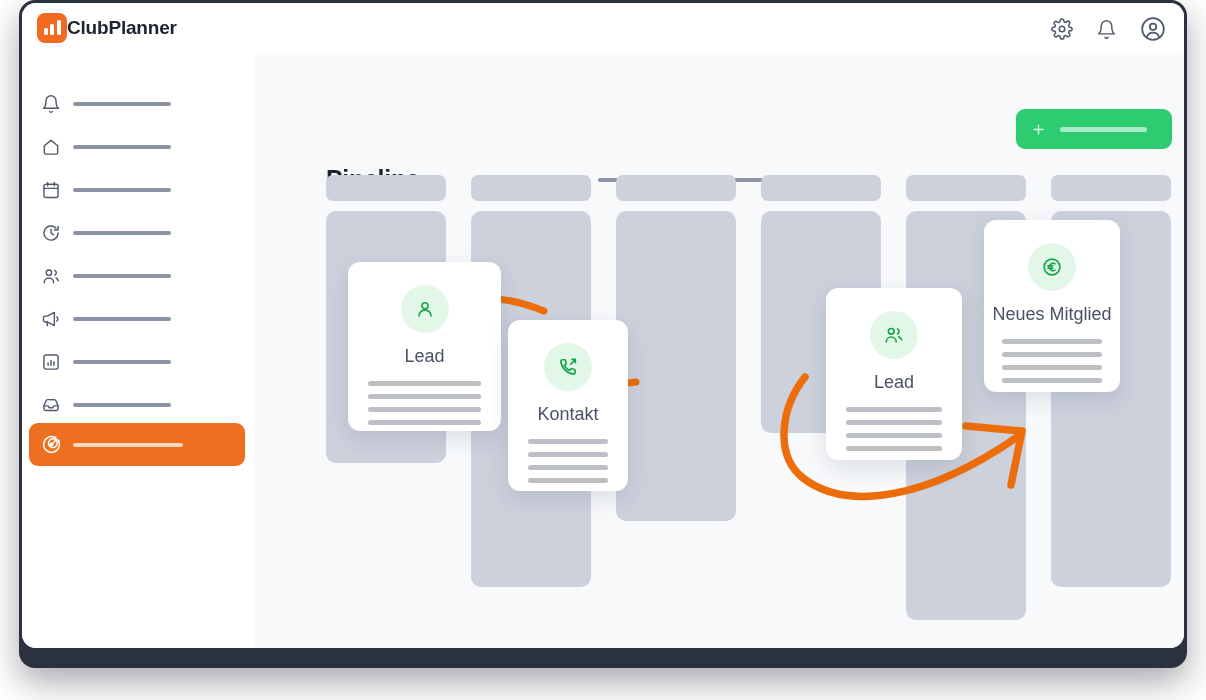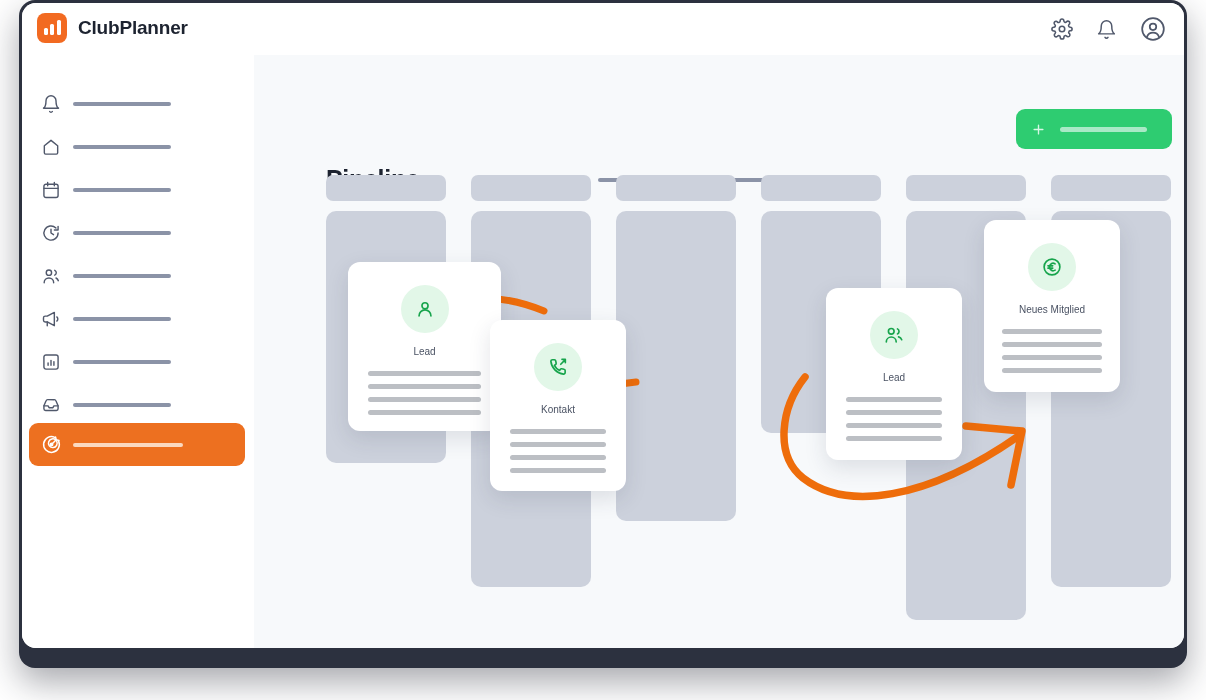--- a/index.html
+++ b/index.html
@@ -20,21 +20,21 @@
   }
   
   .topbar{
     position:absolute;left:0;top:0;width:1162px;height:52px;
     background:#ffffff;display:flex;align-items:center;
   }
   .greenband{
     position:absolute;left:0;top:40px;width:1162px;height:18px;
     background:#e9f8ef;
   }
-  .brand{position:absolute;left:15px;top:10px;display:flex;align-items:center;gap:11px;z-index:3;}
+  .brand{position:absolute;left:15px;top:10px;display:flex;align-items:center;z-index:3;}
   .logo{
     width:30px;height:30px;border-radius:8px;background:#f26a21;
     display:flex;align-items:flex-end;justify-content:center;gap:2.5px;padding-bottom:8px;box-sizing:border-box;
   }
   .logo i{display:block;width:4px;background:#ffffff;border-radius:1.5px;}
   .logo i:nth-child(1){height:7px;}
   .logo i:nth-child(2){height:11px;}
   .logo i:nth-child(3){height:15px;}
   .brandname{font-size:19px;font-weight:bold;color:#1d2330;letter-spacing:-.2px;}
   .topicons{position:absolute;right:18px;top:13px;display:flex;align-items:center;gap:23px;z-index:3;}
@@ -74,21 +74,21 @@
   .colbody{position:absolute;border-radius:10px;background:#ccd1dc;}
   
   .card{
     position:absolute;background:#ffffff;border-radius:12px;
     box-shadow:0 8px 22px rgba(40,50,70,.13);
     display:flex;flex-direction:column;align-items:center;
   }
   .card .badge{
     border-radius:50%;background:#e2f7e8;display:flex;align-items:center;justify-content:center;color:#17a44c;
   }
-  .card .clabel{font-size:10px;color:#4a5263;}
+  .card .clabel{font-size:18px;color:#4a5263;}
   .card .lines{width:100%;display:flex;flex-direction:column;box-sizing:border-box;}
   .card .lines span{display:block;height:5px;border-radius:2.5px;background:#bcbfc4;}
   
   .arrows{position:absolute;left:0;top:0;width:930px;height:593px;pointer-events:none;}
 </style>
 </head>
 <body>
 
 <div class="device">
   <div class="screen">
@@ -275,21 +275,21 @@
         </span>
         <span class="clabel" style="margin-top:13px">Lead</span>
         <span class="lines" style="margin-top:14px;padding:0 20px;gap:8px">
           <span></span>
             <span></span>
             <span></span>
             <span></span>
         </span>
       </div>
 
-      <div class="card" style="left:236px;top:265px;width:136px;height:171px">
+      <div class="card" style="left:254px;top:265px;width:120px;height:171px">
         <span class="badge" style="width:48px;height:48px;margin-top:23px">
           <svg width="22" height="22" viewBox="0 0 24 24" fill="none" stroke="currentColor" stroke-width="1.8" stroke-linecap="round" stroke-linejoin="round">
               <path d="M4.2 5.6a1.7 1.7 0 011.7-1.5h2.2a1.4 1.4 0 011.4 1.2l.5 2.6a1.4 1.4 0 01-.6 1.4l-1.3.9a12 12 0 005.6 5.6l.9-1.3a1.4 1.4 0 011.4-.6l2.6.5a1.4 1.4 0 011.2 1.4v2.2a1.7 1.7 0 01-1.8 1.7A15.6 15.6 0 014.2 5.6z"></path>
               <path d="M15 9l5-5M16.3 3.6H20v3.8"></path>
             </svg>
         </span>
         <span class="clabel" style="margin-top:13px">Kontakt</span>
         <span class="lines" style="margin-top:14px;padding:0 20px;gap:8px">
           <span></span>
             <span></span>

